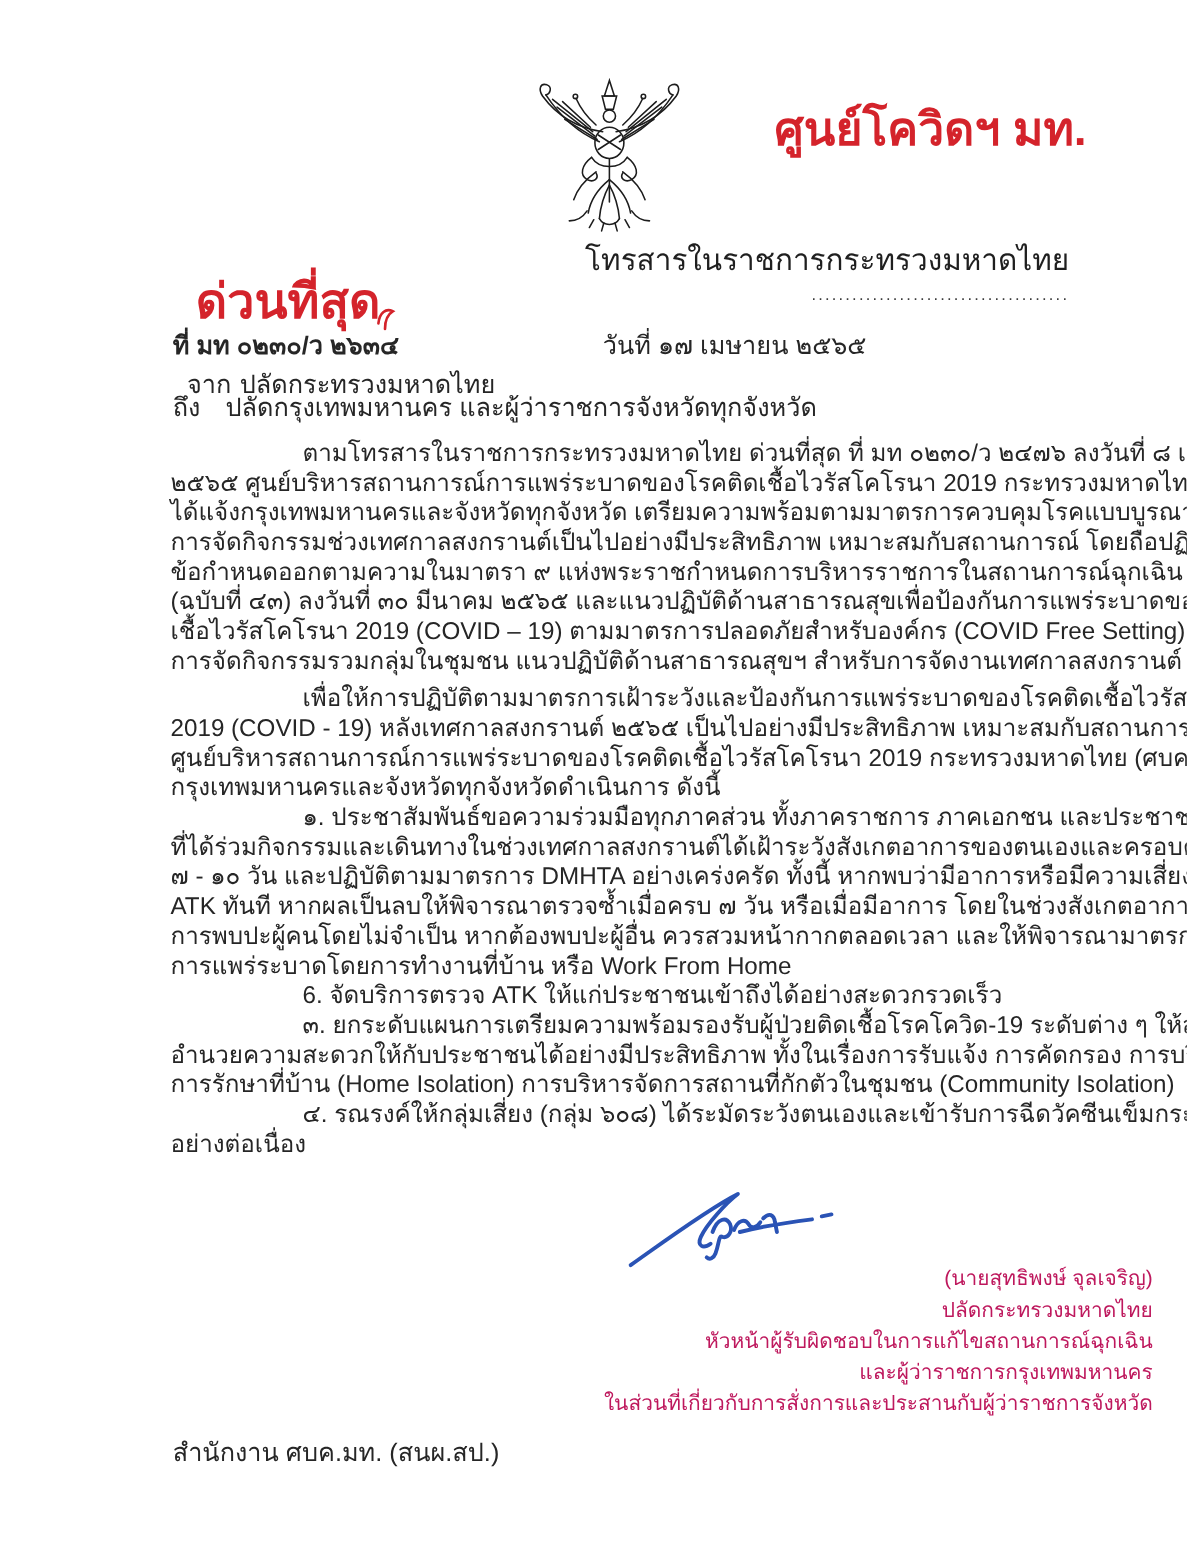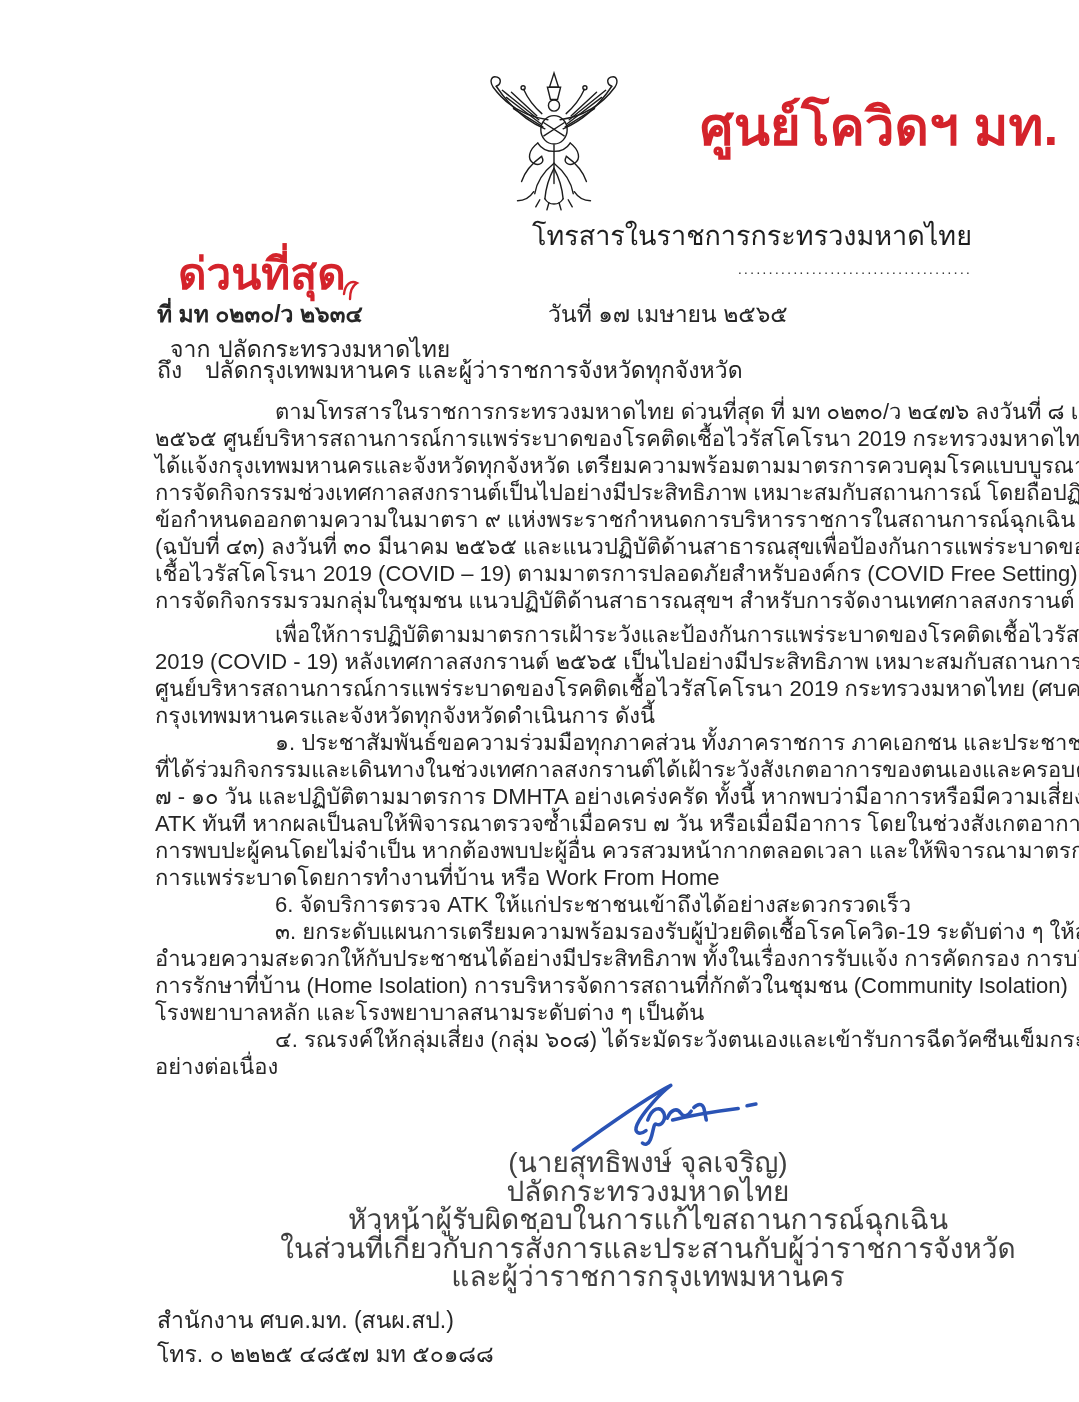--- a/index.html
+++ b/index.html
@@ -8,21 +8,21 @@
     width:1079px;height:1402px;
     background:#ffffff;
     font-family:"Liberation Sans","DejaVu Sans",sans-serif;
     color:#262626;
     overflow:hidden;
   }
   
   .emblem{position:absolute;left:478px;top:70px;width:152px;height:144px;}
   .badge{
     position:absolute;left:700px;top:84px;width:292px;
-    font-size:53px;font-weight:700;color:#d4232b;text-align:center;
+    font-size:42px;font-weight:700;color:#d4232b;text-align:center;
     letter-spacing:0px;white-space:nowrap;
   }
   .title-wrap{position:absolute;left:172px;top:214px;width:800px;text-align:right;}
   .doc-title{font-size:27px;color:#1f1f1f;}
   .dots{font-size:15px;letter-spacing:2px;color:#3a3a3a;margin-top:5px;line-height:14px;}
   .urgency{
     position:absolute;left:178px;top:238px;
     font-size:44px;font-weight:700;color:#d4232b;white-space:nowrap;
   }
   .red-check{position:absolute;left:341px;top:278px;width:20px;height:24px;}
@@ -37,21 +37,21 @@
     font-size:22px;line-height:27px;color:#262626;
   }
   .para{margin:0;}
   .para.spaced{margin-top:7px;}
   .line{white-space:nowrap;}
   .line.indent{text-indent:120px;}
   
   .signature{position:absolute;left:568px;top:1072px;width:195px;height:88px;}
   .sign-block{
     position:absolute;left:248px;top:1149px;width:800px;
-    text-align:center;font-size:28px;line-height:28.5px;color:#404040;
+    text-align:right;font-size:19px;line-height:28.5px;color:#be185d;
   }
   
   .footer{position:absolute;left:157px;top:1303px;font-size:23px;line-height:34px;color:#262626;}
 </style>
 </head>
 <body>
 
 <div class="page">
 
   <div class="emblem">
@@ -151,43 +151,41 @@
       <div class="line">การพบปะผู้คนโดยไม่จำเป็น หากต้องพบปะผู้อื่น ควรสวมหน้ากากตลอดเวลา และให้พิจารณามาตรการป้องกัน</div>
       <div class="line">การแพร่ระบาดโดยการทำงานที่บ้าน หรือ Work From Home</div>
     </div>
     <div class="para">
       <div class="line indent">6. จัดบริการตรวจ ATK ให้แก่ประชาชนเข้าถึงได้อย่างสะดวกรวดเร็ว</div>
     </div>
     <div class="para">
       <div class="line indent">๓. ยกระดับแผนการเตรียมความพร้อมรองรับผู้ป่วยติดเชื้อโรคโควิด-19 ระดับต่าง ๆ ให้สามารถ</div>
       <div class="line">อำนวยความสะดวกให้กับประชาชนได้อย่างมีประสิทธิภาพ ทั้งในเรื่องการรับแจ้ง การคัดกรอง การบริหารจัดการ</div>
       <div class="line">การรักษาที่บ้าน (Home Isolation) การบริหารจัดการสถานที่กักตัวในชุมชน (Community Isolation)</div>
-      <div class="line">โรงพยาบาลหลัก และโรงพยาบาลสนามระดับต่าง ๆ เป็นต้น</div>
     </div>
     <div class="para">
       <div class="line indent">๔. รณรงค์ให้กลุ่มเสี่ยง (กลุ่ม ๖๐๘) ได้ระมัดระวังตนเองและเข้ารับการฉีดวัคซีนเข็มกระตุ้น</div>
       <div class="line">อย่างต่อเนื่อง</div>
     </div>
   </div>
 
   <svg class="signature" viewBox="0 0 220 95" fill="none" stroke="#2a53b5" stroke-width="4" stroke-linecap="round" stroke-linejoin="round">
     <path d="M6 86 C40 62 86 28 116 13 C104 22 84 44 78 57 C74 66 80 70 88 64"></path>
     <path d="M90 52 C95 38 104 36 108 44 C111 51 106 59 100 57 C96 55 97 64 93 74 C91 79 87 81 84 78"></path>
     <path d="M112 50 C116 40 123 38 127 44 C130 49 135 48 139 42"></path>
     <path d="M142 38 C148 32 153 34 154 42 L156 52"></path>
     <path d="M118 52 C142 46 168 42 192 39"></path>
     <path d="M202 36 L212 34"></path>
   </svg>
 
   <div class="sign-block">
     <div>(นายสุทธิพงษ์ จุลเจริญ)</div>
     <div>ปลัดกระทรวงมหาดไทย</div>
     <div>หัวหน้าผู้รับผิดชอบในการแก้ไขสถานการณ์ฉุกเฉิน</div>
+    <div>และผู้ว่าราชการกรุงเทพมหานคร</div>
     <div>ในส่วนที่เกี่ยวกับการสั่งการและประสานกับผู้ว่าราชการจังหวัด</div>
-    <div>และผู้ว่าราชการกรุงเทพมหานคร</div>
   </div>
 
   <div class="footer">
     <div>สำนักงาน ศบค.มท. (สนผ.สป.)</div>
-    <div>โทร. ๐ ๒๒๒๕ ๔๘๕๗  มท ๕๐๑๘๘</div>
   </div>
 
 </div>
 
 </body></html>

